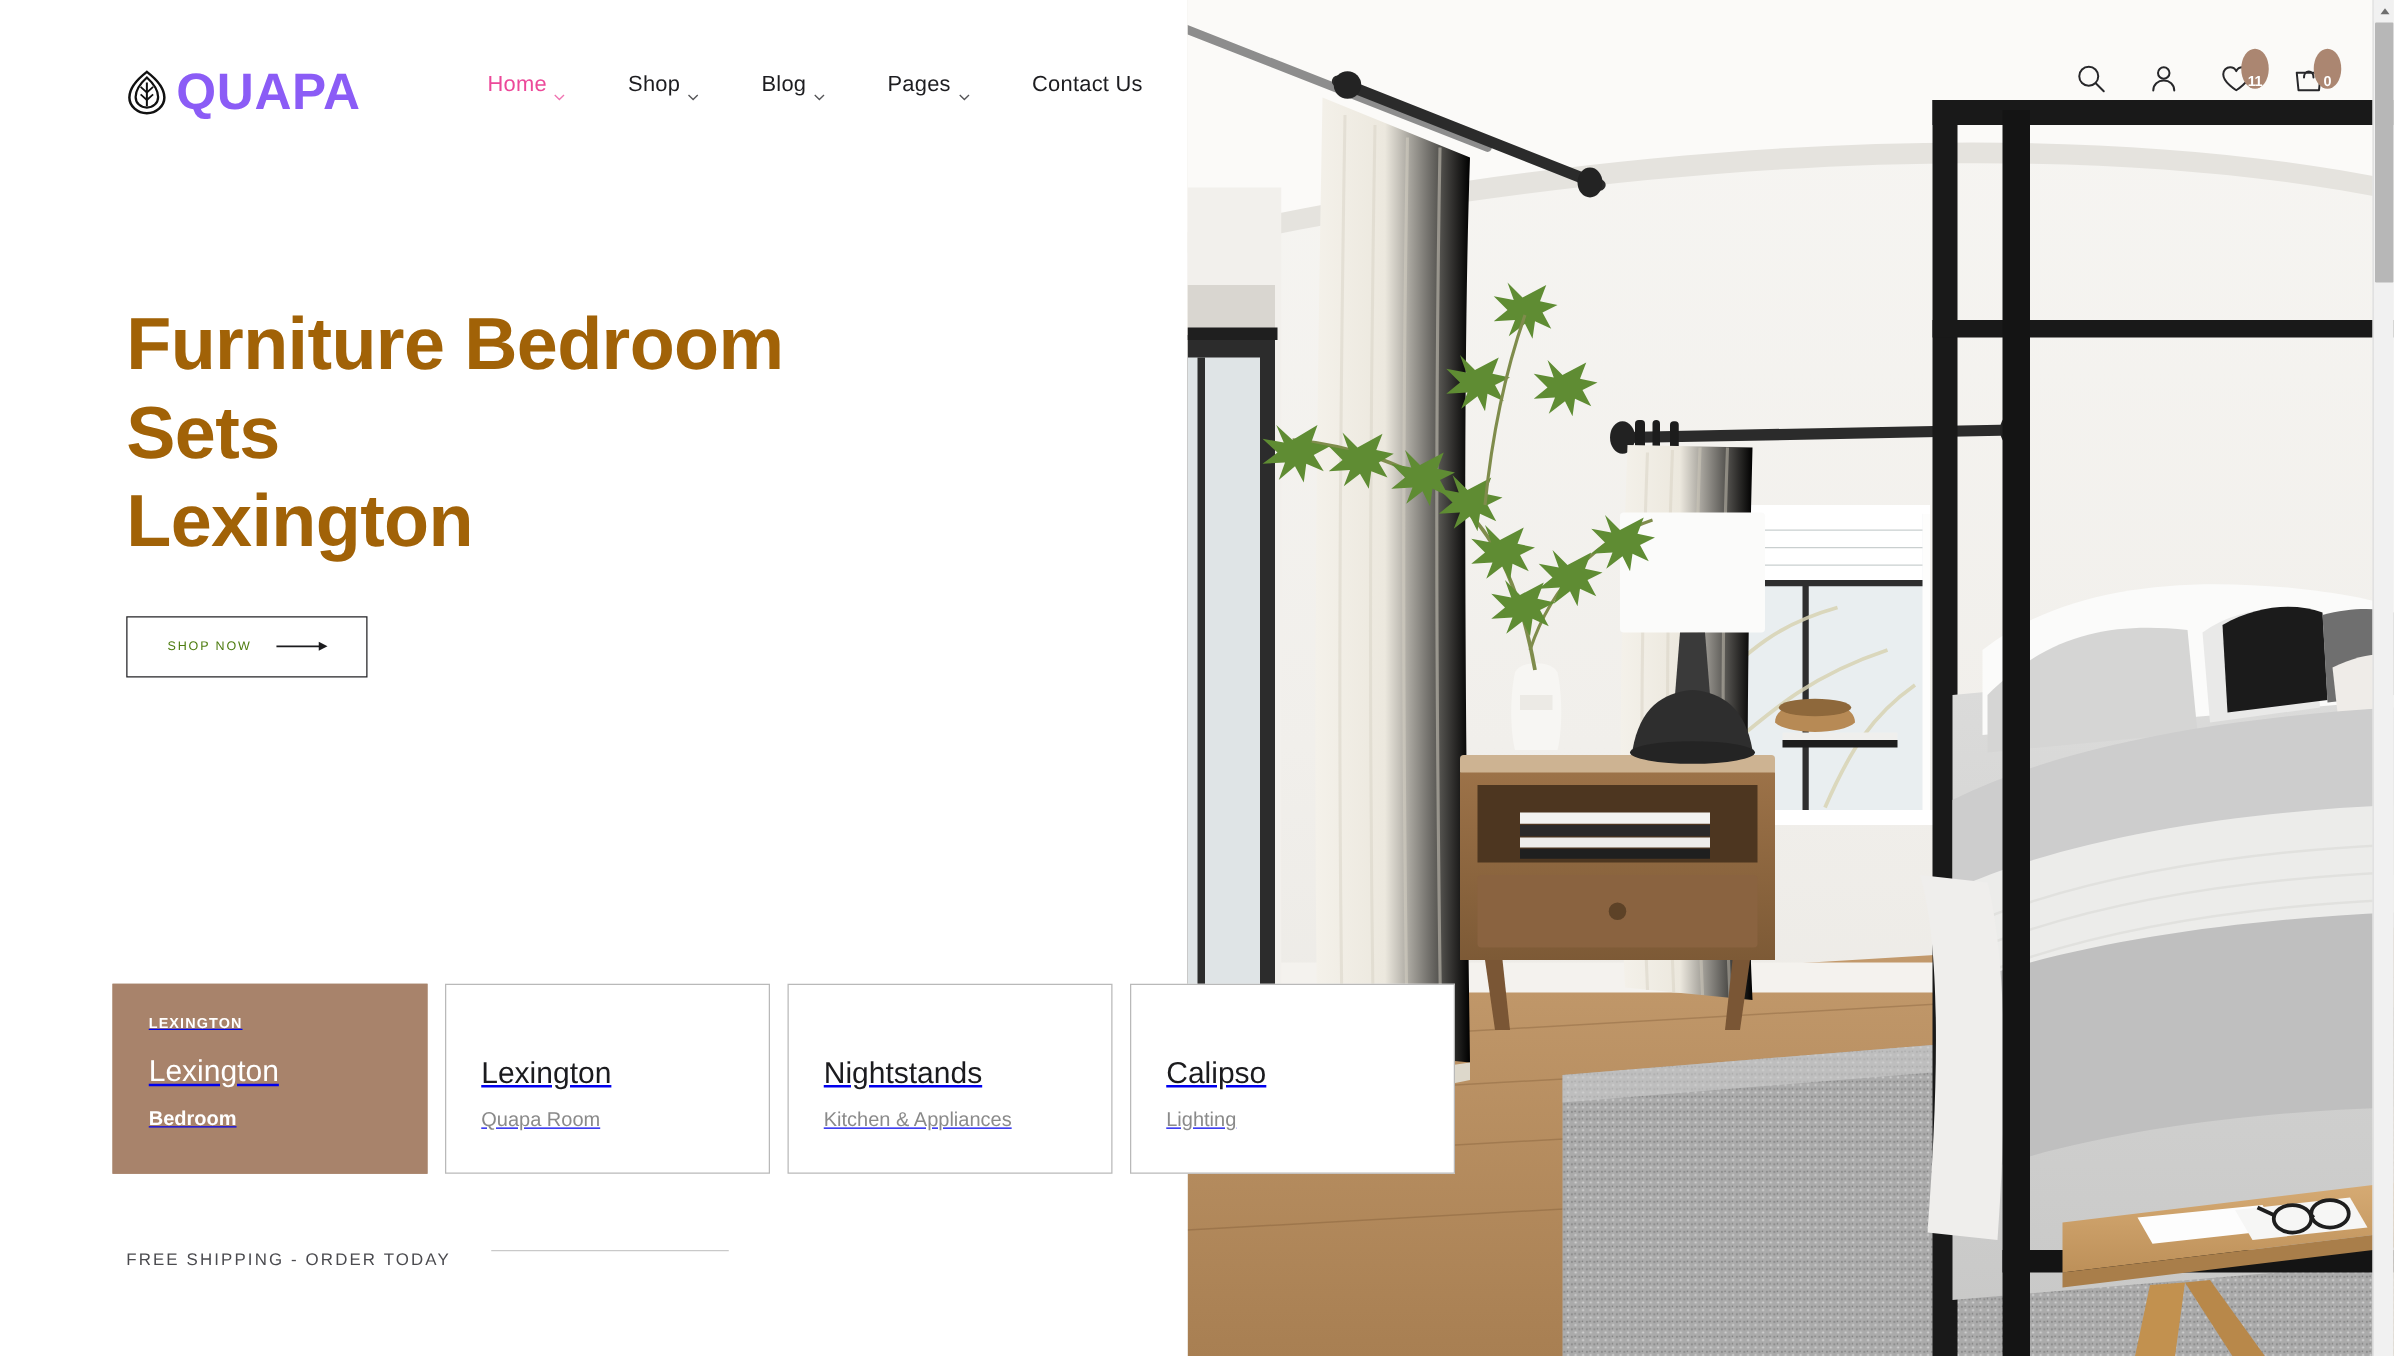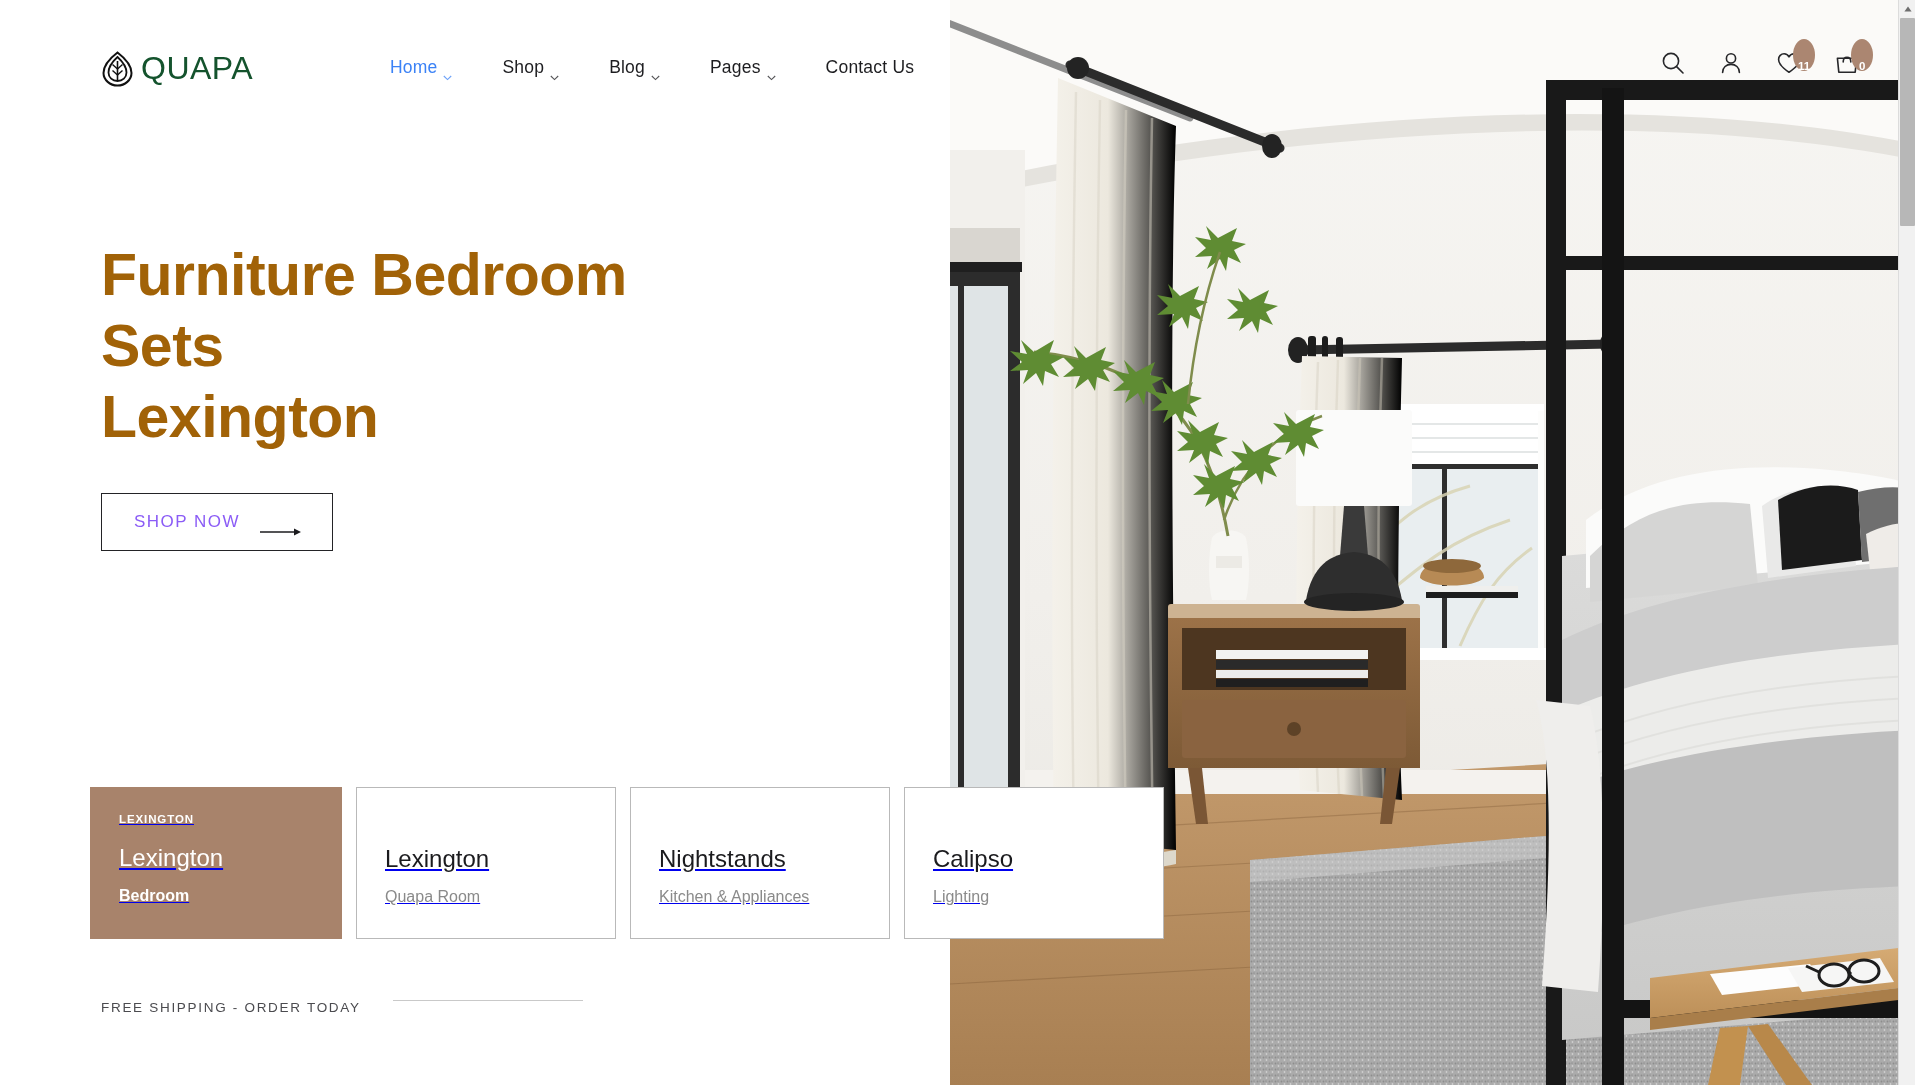--- a/index.html
+++ b/index.html
@@ -48,24 +48,24 @@
     position: absolute;
     left: 101px;
     top: 50px;
     display: flex;
     align-items: center;
     gap: 7px;
     text-decoration: none;
   }
   .brand-mark { width: 33px; height: 36px; display: block; }
   .brand-name {
-    font-size: 32px;
+    font-size: 41px;
     letter-spacing: 0.5px;
-    color: #14532d;
-    font-weight: 400;
+    color: #8b5cf6;
+    font-weight: 700;
     font-family: "Liberation Sans", sans-serif;
   }
 
   .main-nav {
     position: absolute;
     left: 365px;
     top: 57px;
     display: flex;
     align-items: center;
     gap: 0;
@@ -75,21 +75,21 @@
     align-items: center;
     gap: 6px;
     padding: 0 25px;
     font-size: 17.5px;
     color: #1d1d20;
     text-decoration: none;
     letter-spacing: 0.2px;
     cursor: pointer;
     white-space: nowrap;
   }
-  .nav-item.is-active { color: #3b82f6; }
+  .nav-item.is-active { color: #ec4899; }
   .caret { display: block; width: 9px; height: 6px; opacity: .75; }
 
   .header-actions {
     position: absolute;
     right: 55px;
     top: 50px;
     display: flex;
     align-items: center;
     gap: 32px;
   }
@@ -137,28 +137,28 @@
   }
   .hero-text {
     font-size: 19.5px;
     line-height: 28px;
     color: #b3b3b3;
     width: 525px;
     margin-bottom: 53px;
   }
   .shop-now {
     display: inline-flex;
-    align-items: flex-end;
+    align-items: flex-start;
     gap: 20px;
     border: 1px solid #232326;
     background: transparent;
     padding: 18px 30px 18px 32px;
-    font-size: 17px;
+    font-size: 10px;
     letter-spacing: 1.5px;
-    color: #8b5cf6;
+    color: #4d7c0f;
     cursor: pointer;
     font-family: "Liberation Sans", sans-serif;
   }
   .shop-now .arrow { display: block; width: 42px; height: 10px; }
 
   
   .cat-row {
     position: absolute;
     left: 90px;
     top: 787px;

